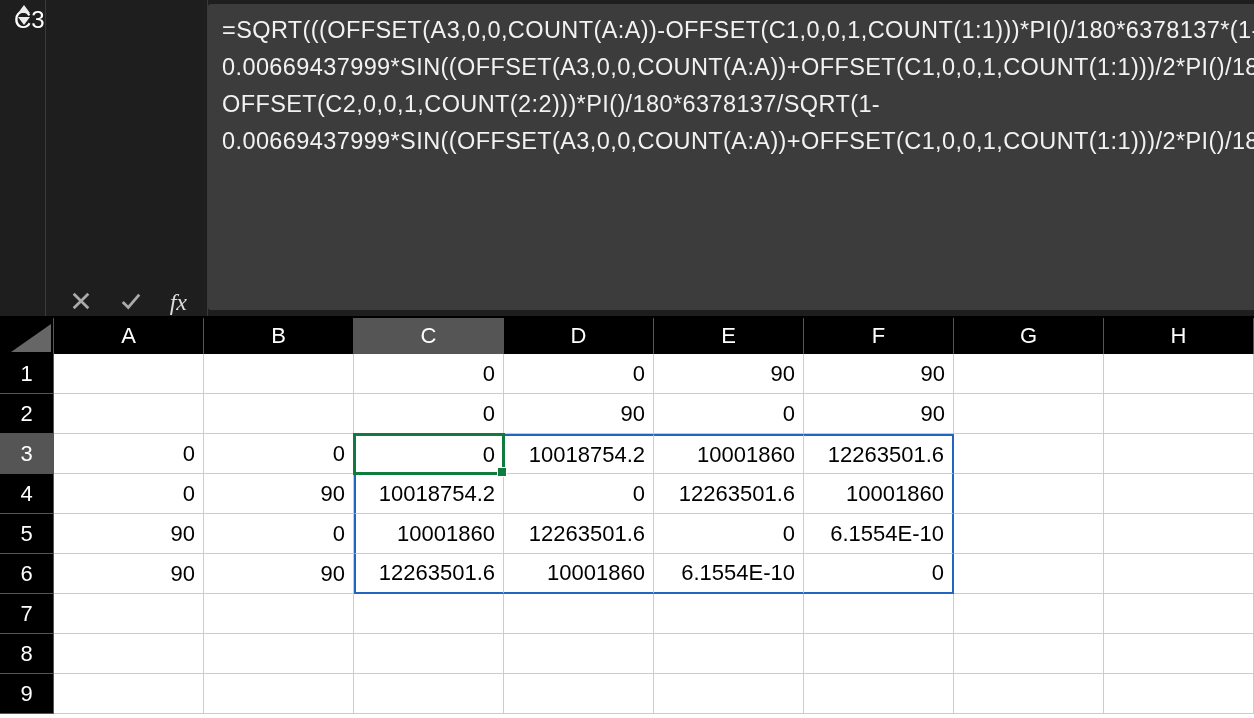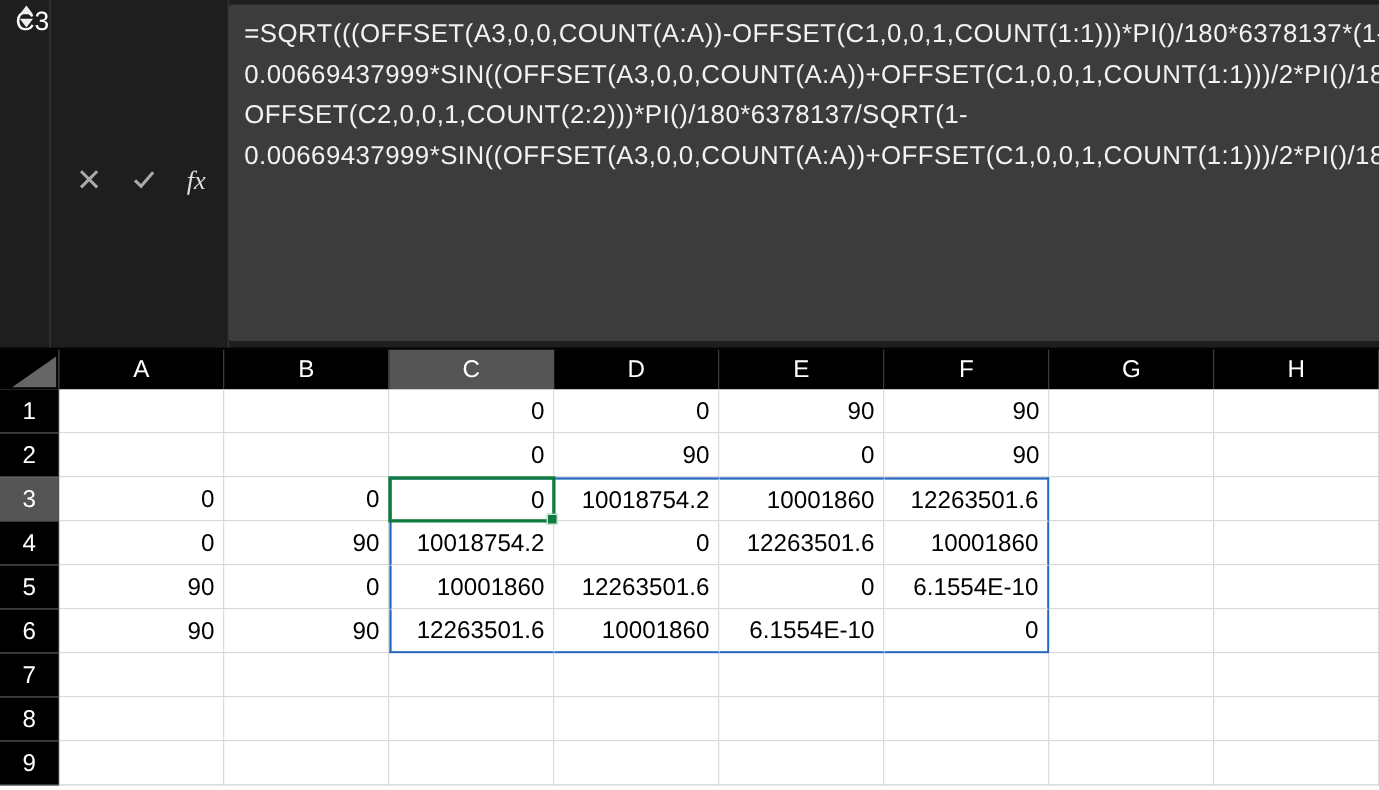--- a/index.html
+++ b/index.html
@@ -34,21 +34,21 @@
     top: 4px;
     display: flex;
     flex-direction: column;
     line-height: 0;
     gap: 2px;
   }
   .name-box-arrows svg { fill: #eee; }
 
   .fb-buttons {
     display: flex;
-    align-items: center;
+    align-items: flex-end;
     gap: 28px;
     padding: 14px 20px 0 24px;
     border-right: 1px solid #3a3a3a;
     width: 192px;
   }
   .fb-buttons .btn-icon { color: #aaa; }
   .fb-buttons .fx {
     font-style: italic;
     font-family: "Times New Roman", serif;
     font-size: 24px;

